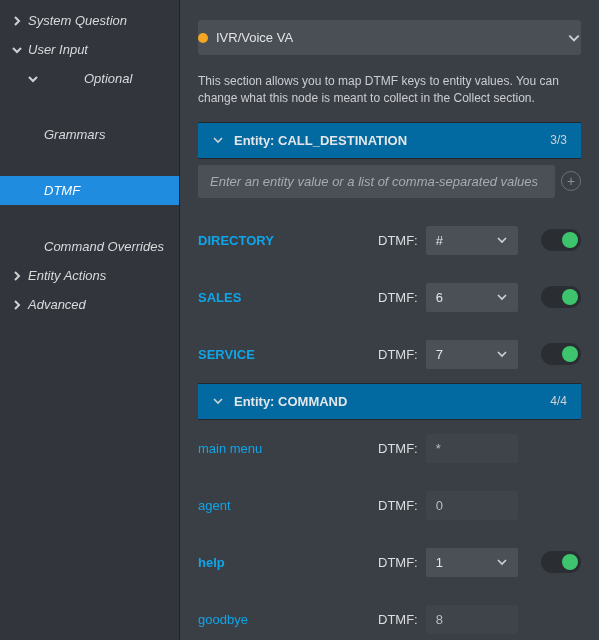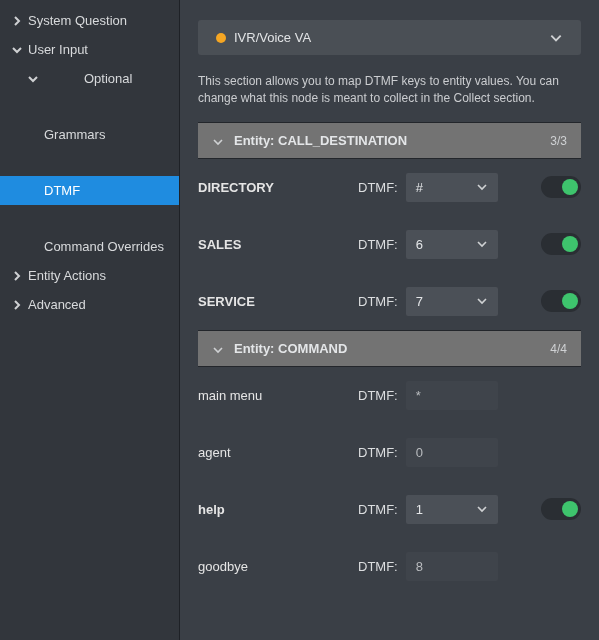--- a/index.html
+++ b/index.html
@@ -12,20 +12,21 @@
       height: 640px;
       overflow: hidden;
       display: flex;
     }
     .sidebar {
       width: 180px;
       background: #32363c;
       border-right: 1px solid #1e2126;
       padding-top: 6px;
       flex-shrink: 0;
+      font-style: italic;
     }
     .nav-item {
       display: flex;
       align-items: center;
       padding: 7px 0 7px 12px;
       color: #d8dadc;
       cursor: pointer;
       font-size: 13px;
     }
     .nav-item.level-1 { padding-left: 28px; }
@@ -46,42 +47,42 @@
     .chev svg { stroke: #cfd1d3; stroke-width: 2; fill: none; }
     .content {
       flex: 1;
       padding: 0;
       overflow-y: auto;
     }
     .content-inner { padding: 20px 18px 20px 18px; }
     .ivr-header {
       background: #4a4f55;
       border-radius: 3px;
-      padding: 10px 18px;
+      padding: 10px 0;
       display: flex;
       align-items: center;
       margin-bottom: 18px;
     }
     .ivr-dot {
       width: 10px; height: 10px; border-radius: 50%;
       background: #f5a623; margin-right: 8px; flex-shrink: 0;
     }
     .ivr-title { flex: 1; color: #e1e3e5; font-size: 13px; }
     .ivr-caret { width: 14px; height: 14px; }
     .desc-text {
       color: #cbcdd0;
       font-size: 12px;
       line-height: 1.45;
       margin-bottom: 14px;
     }
     .entity-header {
-      background: #737373;
+      background: #0369a1;
       padding: 10px 14px;
       display: flex;
-      align-items: flex-end;
+      align-items: center;
       border-top: 1px solid #23262b;
       border-bottom: 1px solid #23262b;
     }
     .entity-header .ent-chev { margin-right: 10px; width: 12px; height: 12px; display:inline-flex;}
     .entity-header .ent-label { flex: 1; color: #e4e6e8; font-weight: 600; font-size: 13px; }
     .entity-header .ent-count { color: #cfd1d3; font-size: 12px; }
     .entity-block { }
     .value-input-row {
       display: flex;
       align-items: center;
@@ -105,21 +106,21 @@
       color: #8d9094; font-size: 14px; line-height: 1; cursor: pointer;
       flex-shrink: 0;
     }
     .mapping-list { }
     .mapping-row {
       display: flex;
       align-items: center;
       padding: 14px 0;
       min-height: 54px;
     }
-    .mrow-name { width: 160px; color: #e5e5e5; font-size: 13px; }
+    .mrow-name { width: 180px; color: #0ea5e9; font-size: 13px; }
     .mrow-name.bold { font-weight: 600; }
     .mrow-dtmf-label { color: #dcdee0; font-size: 13px; margin-right: 8px; }
     .dtmf-select {
       background: #4b5057;
       border-radius: 2px;
       padding: 7px 10px;
       min-width: 92px;
       display: flex;
       align-items: center;
       color: #e4e6e8;
@@ -227,20 +228,24 @@
         <div class="entity-block">
           <div class="entity-header">
             <span class="ent-chev">
               <svg viewBox="0 0 12 12">
                 <path d="M2 4l4 4 4-4" stroke="#cfd1d3" stroke-width="1.6" fill="none"></path>
               </svg>
             </span>
             <span class="ent-label"><span>Entity:</span> <span>CALL_DESTINATION</span></span>
             <span class="ent-count">3/3</span>
           </div>
+          <div class="value-input-row">
+            <input class="value-input" placeholder="Enter an entity value or a list of comma-separated values" style="">
+            <span class="add-btn">+</span>
+          </div>
           <div class="mapping-list">
             <div class="mapping-row">
               <span class="mrow-name bold">DIRECTORY</span>
               <span class="mrow-dtmf-label">DTMF:</span>
               <div class="dtmf-select">
                 <span class="sel-val">#</span>
                 <span class="sel-caret"><svg viewBox="0 0 12 12">
                     <path d="M2 4l4 4 4-4" stroke="#cfd1d3" stroke-width="1.6" fill="none"></path>
                   </svg></span>
               </div>

